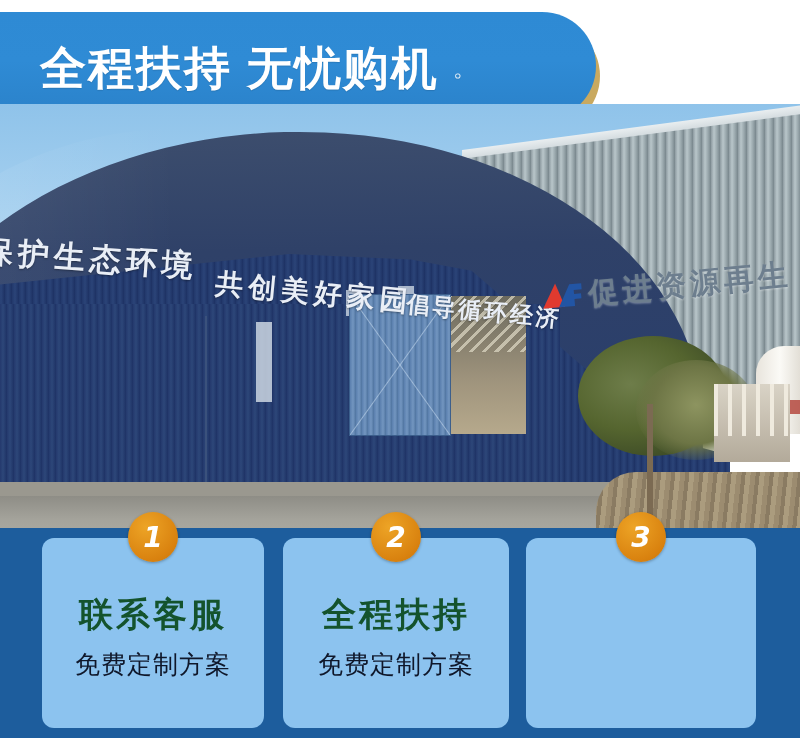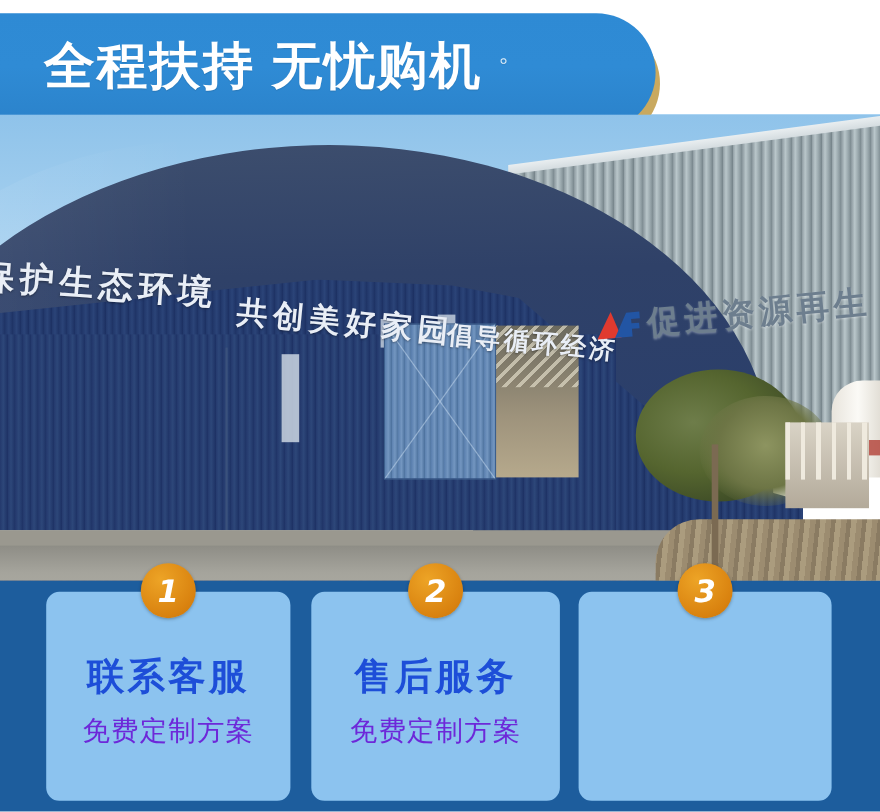--- a/index.html
+++ b/index.html
@@ -8,21 +8,21 @@
 
   
   .header-zone{position:absolute;left:0;top:0;width:800px;height:140px;overflow:hidden;}
   .header-bg-strip{position:absolute;left:0;top:104px;width:800px;height:36px;background:#8cc3ef;}
   .header-gold{position:absolute;left:-40px;top:22px;width:640px;height:108px;
       background:#c9a95f;border-radius:0 56px 56px 0;}
   .header-pill{position:absolute;left:-40px;top:12px;width:636px;height:108px;
       background:linear-gradient(180deg,#2e8ad4 0%,#2f8bd5 45%,#2a81c9 100%);
       border-radius:0 54px 54px 0;}
   .header-title{position:absolute;left:40px;top:36px;width:520px;height:64px;
-      display:flex;align-items:flex-start;color:#ffffff;font-size:46px;font-weight:bold;
+      display:flex;align-items:center;color:#ffffff;font-size:46px;font-weight:bold;
       letter-spacing:2px;line-height:1;white-space:nowrap;
       text-shadow:0 1px 1px rgba(0,0,0,.12);}
   .header-title .ju{font-size:24px;font-weight:normal;opacity:.85;margin-left:14px;}
 
   
   .photo{position:absolute;left:0;top:104px;width:800px;height:424px;overflow:hidden;}
   .sky{position:absolute;left:0;top:0;width:800px;height:230px;
       background:linear-gradient(180deg,#8fc3ea 0%,#a9d2f0 55%,#cfe4f4 100%);}
   
   .arch{position:absolute;left:-120px;top:28px;width:820px;height:420px;
@@ -91,23 +91,23 @@
       border-radius:40px 0 0 0;}
   .curb{position:absolute;left:0;top:378px;width:430px;height:10px;background:#c8c6bc;}
 
   
   .cards{position:absolute;left:0;top:528px;width:800px;height:210px;background:#1d5d9d;}
   .card{position:absolute;top:10px;width:222px;height:190px;background:#8cc3ef;border-radius:12px;}
   .card.c1{left:42px;}
   .card.c2{left:283px;width:226px;}
   .card.c3{left:526px;width:230px;}
   .card-title{position:absolute;left:0;right:0;top:54px;text-align:center;
-      color:#1d4ed8;font-size:34px;font-weight:bold;letter-spacing:3px;}
+      color:#14532d;font-size:34px;font-weight:bold;letter-spacing:3px;}
   .card-sub{position:absolute;left:0;right:0;top:110px;text-align:center;
-      color:#6d28d9;font-size:25px;letter-spacing:1px;}
+      color:#0f172a;font-size:25px;letter-spacing:1px;}
   .badge{position:absolute;top:-26px;left:50%;margin-left:-25px;width:50px;height:50px;
       border-radius:50%;background:radial-gradient(circle at 36% 30%,#eda426,#d9820f 70%,#c7740a 100%);
       box-shadow:0 1px 3px rgba(0,0,0,.3);
       display:flex;align-items:center;justify-content:center;
       color:#fff;font-size:28px;font-weight:bold;font-style:italic;
       font-family:"DejaVu Sans",sans-serif;}
 </style>
 </head>
 <body>
 
@@ -174,21 +174,21 @@
   <div class="cards">
 
     <div class="card c1">
       <div class="badge">1</div>
       <div class="card-title">联系客服</div>
       <div class="card-sub">免费定制方案</div>
     </div>
 
     <div class="card c2">
       <div class="badge">2</div>
-      <div class="card-title">售后服务</div>
+      <div class="card-title">全程扶持</div>
       <div class="card-sub">免费定制方案</div>
     </div>
 
     <div class="card c3">
       <div class="badge">3</div>
     </div>
 
   </div>
 </div>
 

